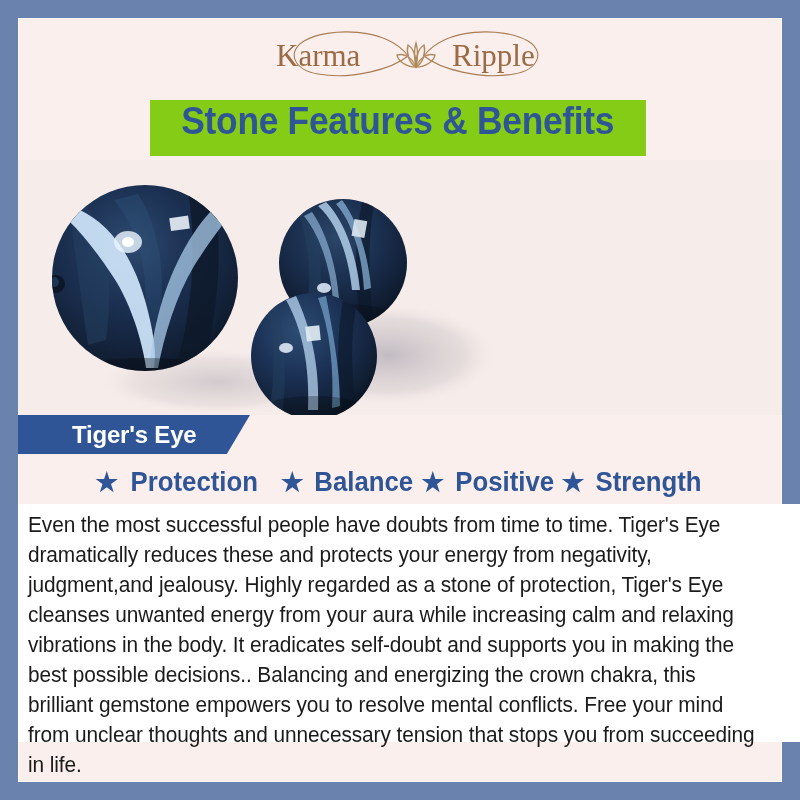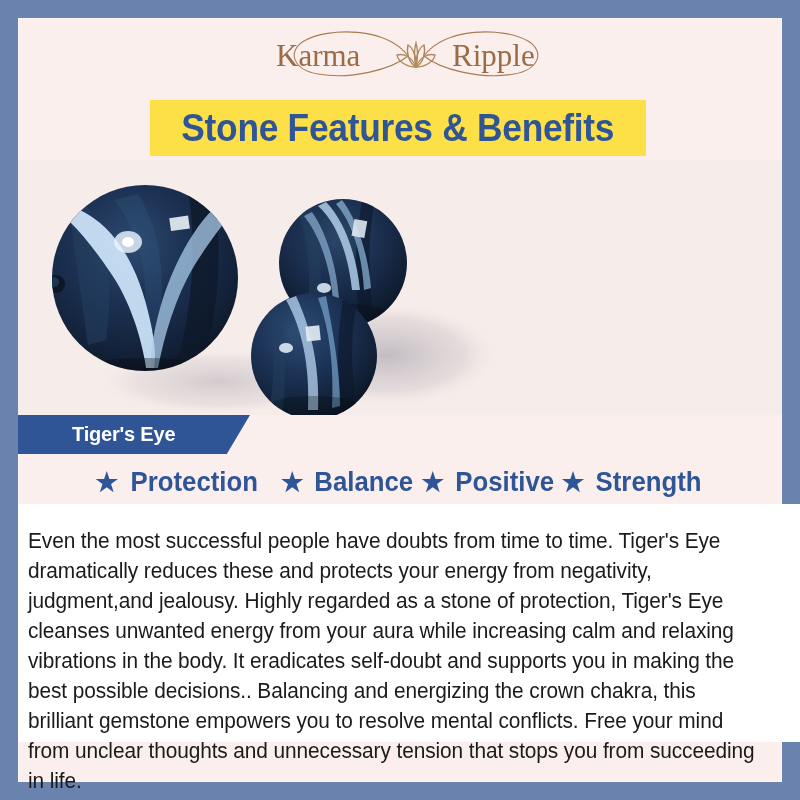--- a/index.html
+++ b/index.html
@@ -33,22 +33,22 @@
   
   .logo{
     position:absolute;left:0;right:0;top:26px;height:60px;
     display:flex;align-items:center;justify-content:center;padding-left:32px;
   }
   .logo svg{display:block;}
 
   
   .title-band{
     position:absolute;left:150px;top:100px;width:496px;height:56px;
-    background:#fde047;
-    display:flex;align-items:center;justify-content:center;
+    background:#84cc16;
+    display:flex;align-items:flex-start;justify-content:center;
   }
   .title-text{
     font-family:"Liberation Sans Narrow","Liberation Sans",sans-serif;
     font-weight:bold;
     font-size:38px;
     letter-spacing:-.3px;
     color:#2f5597;
     transform:scaleX(.93);
     white-space:nowrap;
   }
@@ -60,21 +60,21 @@
   }
 
   
   .badge{
     position:absolute;left:18px;top:415px;height:39px;width:232px;
     background:#2f5597;
     clip-path:polygon(0 0, 100% 0, 90% 100%, 0 100%);
     display:flex;align-items:center;
   }
   .badge-label{
-    margin-left:54px;color:#ffffff;font-size:20px;font-weight:bold;
+    margin-left:54px;color:#ffffff;font-size:24px;font-weight:bold;
     letter-spacing:-.2px;white-space:nowrap;
     font-family:"Liberation Sans",sans-serif;
   }
 
   
   .benefits{
     position:absolute;left:18px;top:461px;width:764px;height:42px;
     display:flex;align-items:center;justify-content:center;
   }
   .benefit{display:flex;align-items:center;}
@@ -86,21 +86,21 @@
     font-weight:bold;font-size:28px;color:#2f5597;
     transform:scaleX(.92);white-space:nowrap;
   }
   .gap-wide{width:16px;}
   .gap-narrow{width:2px;}
 
   
   .bodypanel{
     position:absolute;left:18px;top:504px;width:782px;height:238px;
     background:#ffffff;
-    padding:22px 14px 0 10px;
+    padding:6px 14px 0 10px;
     box-sizing:border-box;
   }
   .bodytext{
     font-family:"Liberation Sans Narrow","Liberation Sans",sans-serif;
     font-size:21.5px;
     line-height:30px;
     color:#1b1b1b;
     transform:scaleX(.97);
     transform-origin:left top;
     letter-spacing:-.1px;

